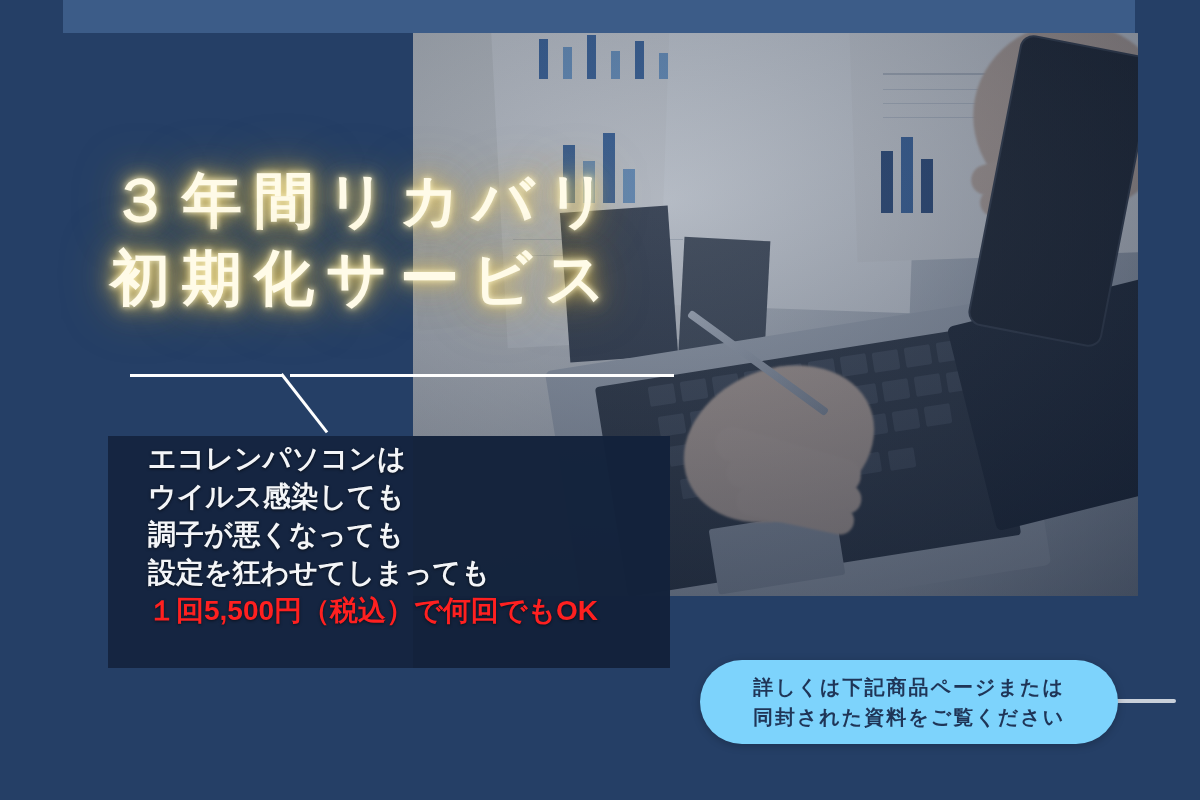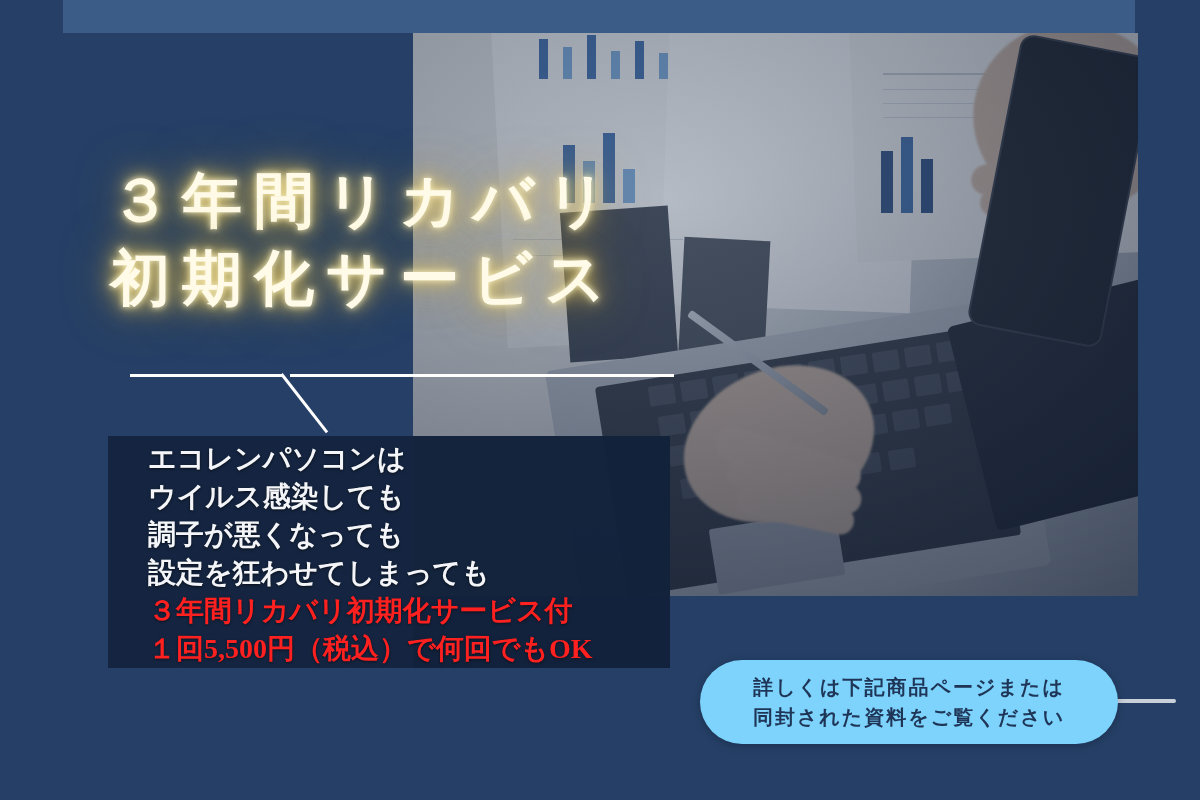--- a/index.html
+++ b/index.html
@@ -64,21 +64,21 @@
   .deco{position:absolute;z-index:6;}
   .deco-h{position:absolute;height:3px;background:#ffffff;}
   .deco-diag{position:absolute;width:3px;height:74px;background:#ffffff;
     transform:rotate(-38deg);transform-origin:top center;}
 
   
   .panel{position:absolute;left:108px;top:436px;width:562px;height:232px;
     background:rgba(20,36,62,.93);z-index:5;}
   .panel-soft{position:absolute;left:413px;top:436px;width:257px;height:232px;
     background:rgba(18,33,58,.66);z-index:5;}
-  .panel-text{position:absolute;left:148px;top:440px;width:540px;z-index:7;font-family:Liberation Serif, serif;}
+  .panel-text{position:absolute;left:148px;top:440px;width:540px;z-index:7;}
   .t-line{font-size:28px;line-height:38px;color:#f3f5f8;font-weight:600;white-space:nowrap;
     text-shadow:0 1px 3px rgba(0,0,0,.65);}
   .t-line.red{color:#ff2020;font-weight:700;text-shadow:0 1px 3px rgba(0,0,0,.55);}
 
   
   .pill{position:absolute;left:700px;top:660px;width:418px;height:84px;
     background:#7dd3fc;border-radius:42px;z-index:8;
     display:flex;flex-direction:column;align-items:center;justify-content:center;
     box-shadow:0 2px 8px rgba(0,0,0,.22);}
   .pill-line{font-size:20px;line-height:30px;letter-spacing:2px;font-weight:700;color:#1f3557;white-space:nowrap;}
@@ -211,21 +211,20 @@
   </div>
 
   <div class="panel"></div>
   <div class="panel-soft"></div>
 
   <div class="panel-text">
     <div class="t-line">エコレンパソコンは</div>
     <div class="t-line">ウイルス感染しても</div>
     <div class="t-line">調子が悪くなっても</div>
     <div class="t-line">設定を狂わせてしまっても</div>
-    <div class="t-line red">３年間リカバリ初期化サービス付</div>
     <div class="t-line red">１回5,500円（税込）で何回でもOK</div>
   </div>
 
   <div class="pill-tail"></div>
   <div class="pill">
     <div class="pill-line">詳しくは下記商品ページまたは</div>
     <div class="pill-line">同封された資料をご覧ください</div>
   </div>
 
 </div>

